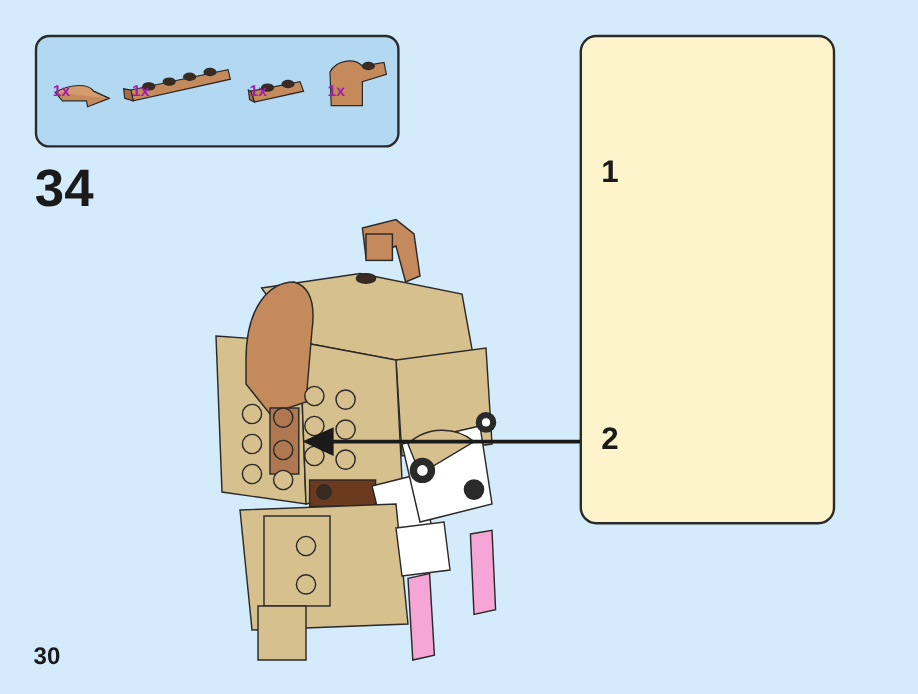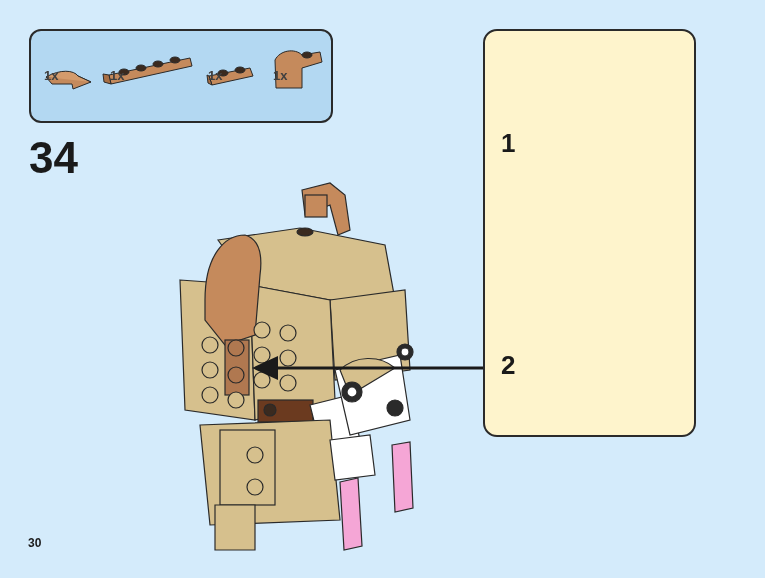--- a/index.html
+++ b/index.html
@@ -1,20 +1,20 @@
 <!DOCTYPE html>
 <html><head>
 <meta charset="utf-8">
 <style>
   html, body { margin:0; padding:0; }
   body { width:765px; height:578px; background:#d4ebfb; position:relative; overflow:hidden; font-family:"Liberation Sans", sans-serif; }
   .parts-box { position:absolute; left:29px; top:29px; width:304px; height:94px; background:#b3d8f2; border:2px solid #2a2a2a; border-radius:12px; box-sizing:border-box; }
-  .qty { position:absolute; top:68px; font-weight:bold; font-size:13px; color:#404040; }
+  .qty { position:absolute; top:68px; font-weight:bold; font-size:13px; color:#a21caf; }
   .step-number { position:absolute; left:29px; top:136px; font-weight:bold; font-size:44px; color:#1a1a1a; line-height:1;text-align:right; }
-  .page-number { position:absolute; left:28px; top:536px; font-weight:bold; font-size:12px; color:#1a1a1a; }
+  .page-number { position:absolute; left:28px; top:536px; font-weight:bold; font-size:20px; color:#1a1a1a; }
   .sub-box { position:absolute; left:483px; top:29px; width:213px; height:408px; background:#fef4cc; border:2px solid #2a2a2a; border-radius:14px; box-sizing:border-box; }
   .sub-step { position:absolute; font-weight:bold; font-size:26px; color:#1a1a1a; }
   svg { position:absolute; left:0; top:0; }
 </style>
 </head>
 <body>
 
 <div class="parts-box"></div>
 <svg width="765" height="578">
 

